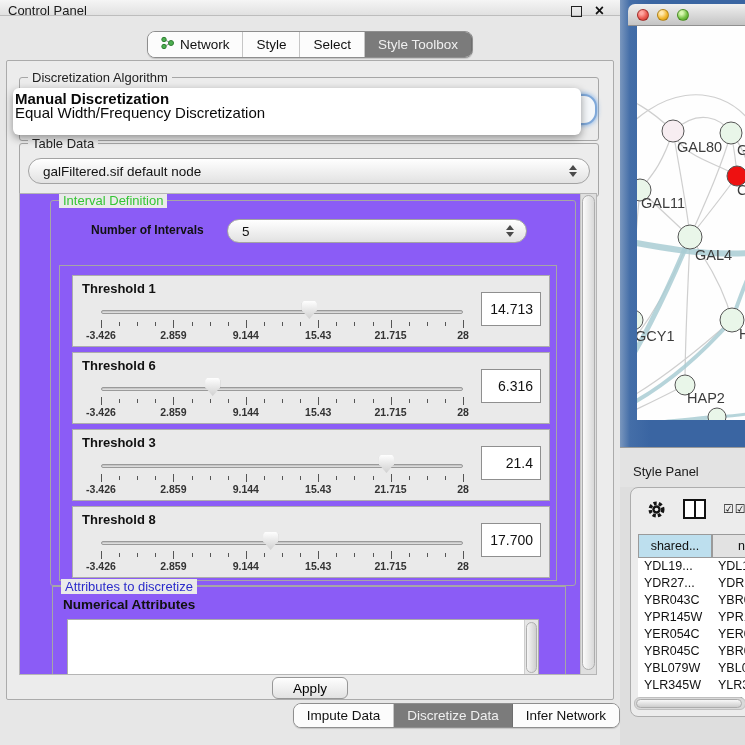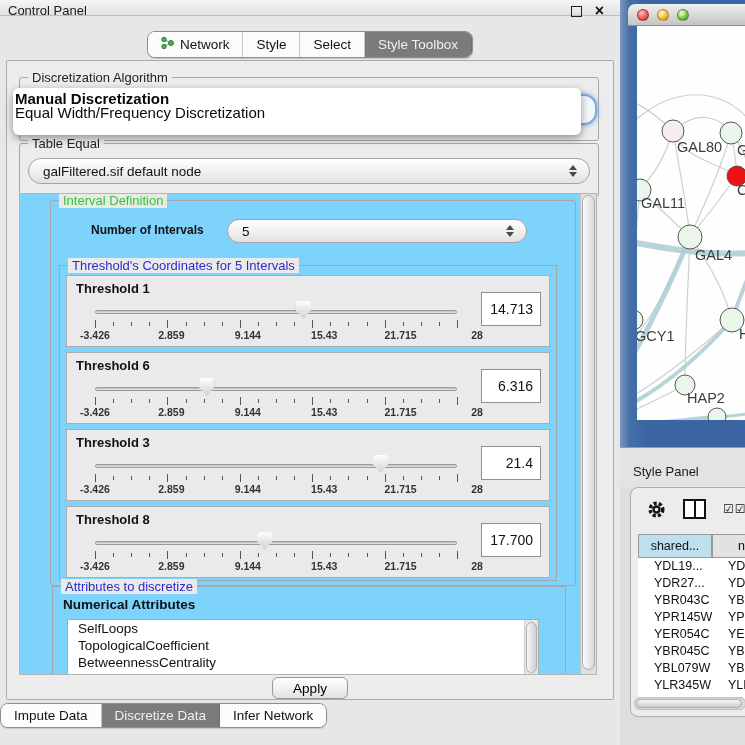--- a/index.html
+++ b/index.html
@@ -35,54 +35,54 @@
   .popup-opt{font-size:15px;color:#0A0A0A;height:14px;line-height:14px;padding-left:2px;white-space:nowrap;}
   .popup-opt.b{font-weight:bold;}
   .td-group{left:12px;top:82px;width:578px;height:52px;}
   .combo{border:1px solid #A3A3A3;border-radius:13px;background:linear-gradient(#FFFFFF,#E2E2E2);
     font-size:13.5px;color:#111;box-sizing:border-box;position:absolute;}
   .td-combo{left:8px;top:14px;right:8px;height:26px;line-height:25px;padding-left:14px;}
   .combo-arrows{position:absolute;right:12px;top:50%;transform:translateY(-50%);display:flex;flex-direction:column;gap:2px;}
   .arr-up{width:0;height:0;border-left:4px solid transparent;border-right:4px solid transparent;border-bottom:5px solid #4A4A4A;}
   .arr-dn{width:0;height:0;border-left:4px solid transparent;border-right:4px solid transparent;border-top:5px solid #4A4A4A;}
   .scrollpane{position:absolute;left:12px;top:132px;width:578px;height:482px;border:1px solid #B5B5B5;
-    background:#7dd3fc;overflow:hidden;box-sizing:border-box;}
+    background:#8b5cf6;overflow:hidden;box-sizing:border-box;}
   .vscroll{position:absolute;right:0;top:0;bottom:0;width:15px;background:#DFDFDF;border-left:1px solid #C5C5C5;}
   .vthumb{position:absolute;left:1px;right:1px;top:1px;height:99%;border-radius:7px;
     background:linear-gradient(to right,#FBFBFB,#D9D9D9);border:1px solid #ADADAD;box-sizing:border-box;}
   .interval-group{left:30px;top:6px;width:524px;height:384px;}
   .noi-label{position:absolute;left:40px;top:22px;font-weight:bold;font-size:12px;}
   .noi-combo{left:176px;top:18px;width:300px;height:24px;line-height:23px;padding-left:14px;border-radius:12px;}
   .thr-group{position:absolute;left:8px;top:64px;width:496px;height:314px;border:1px solid #A6A6A6;}
-  .thr-box{margin:5px 6px 0 6px;height:70px;border:1px solid #ADADAD;background:#EAEAEA;position:relative;}
+  .thr-box{margin:5px 6px 0 12px;height:70px;border:1px solid #ADADAD;background:#EAEAEA;position:relative;}
   .thr-box:first-child{margin-top:9px;}
   .thr-label{position:absolute;left:9px;top:5px;font-weight:bold;font-size:13px;}
   .slider{position:absolute;left:28px;top:22px;width:362px;height:46px;}
   .track{position:absolute;left:0;top:12px;width:100%;height:4px;border-radius:2px;
     background:linear-gradient(#BDBDBD,#E6E6E6);border:1px solid #9A9A9A;box-sizing:border-box;}
   .thumb{position:absolute;top:3px;width:15px;height:18px;background:linear-gradient(#FEFEFE,#D0D0D0);
     clip-path:polygon(12% 0,88% 0,100% 14%,100% 52%,50% 100%,0 52%,0 14%);filter:drop-shadow(0 0 1px #6F6F6F);}
   .ticks{position:absolute;left:0;top:22px;width:100%;height:8px;}
   .tick{position:absolute;top:2px;width:1px;height:4px;background:#555;}
   .tick.major{top:0;height:8px;}
-  .ticklabels{position:absolute;left:0;top:31px;width:100%;height:12px;font-size:10.5px;font-weight:bold;color:#333;padding-left:20px;}
+  .ticklabels{position:absolute;left:0;top:31px;width:100%;height:12px;font-size:10.5px;font-weight:bold;color:#333;}
   .ticklabels span{position:absolute;transform:translateX(-50%);white-space:nowrap;}
   .thr-value{position:absolute;right:8px;top:16px;width:60px;height:34px;background:#FFF;border:1px solid #8F8F8F;
     font-size:14px;line-height:32px;text-align:right;padding-right:7px;box-sizing:border-box;}
   .attr-group{left:32px;top:392px;width:512px;height:120px;border:1px solid #A6A6A6;position:absolute;}
   .attr-sub{position:absolute;left:10px;top:10px;font-weight:bold;font-size:13.5px;}
   .attr-listwrap{position:absolute;left:14px;top:32px;width:470px;height:82px;background:#FFF;border:1px solid #ABABAB;overflow:hidden;}
   .attr-item{font-size:13.5px;line-height:17px;padding-left:10px;white-space:nowrap;}
   .attr-vscroll{position:absolute;right:0;top:0;bottom:0;width:13px;background:#E6E6E6;border-left:1px solid #CFCFCF;}
   .attr-vthumb{position:absolute;left:1px;right:1px;top:2px;height:62%;border-radius:6px;
     background:linear-gradient(to right,#F6F6F6,#CFCFCF);border:1px solid #AFAFAF;box-sizing:border-box;}
   .apply-btn{position:absolute;left:50%;top:616px;transform:translateX(-50%);width:76px;height:22px;
     border:1px solid #979797;border-radius:6px;background:linear-gradient(#FEFEFE,#E2E2E2);
     font-size:13.5px;text-align:center;line-height:20px;box-sizing:border-box;}
-  .bottom-tabbar{position:absolute;left:0;top:703px;width:620px;display:flex;justify-content:flex-start;}
+  .bottom-tabbar{position:absolute;left:0;top:703px;width:620px;display:flex;justify-content:flex-end;}
   
   .net-window{position:absolute;left:620px;top:0;width:125px;height:447px;
     background:linear-gradient(to right,#7A97BE 0px,#446EA8 10px,#3A65A2 30px);}
   .net-titlebar{position:absolute;left:8px;top:4px;right:0;height:22px;background:linear-gradient(#F0F0F0,#C4C4C4);
     border-radius:7px 0 0 0;border-bottom:1px solid #909090;display:flex;align-items:center;padding-left:9px;gap:8px;box-sizing:border-box;}
   .tl{width:12px;height:12px;border-radius:50%;box-sizing:border-box;}
   .tl.red{background:radial-gradient(circle at 35% 30%,#FFA6A0 15%,#E8544C 60%,#C03830);border:1px solid rgba(120,20,20,.6);}
   .tl.yellow{background:radial-gradient(circle at 35% 30%,#FFE9B0 15%,#F0B428 60%,#C78D12);border:1px solid rgba(140,100,10,.6);}
   .tl.green{background:radial-gradient(circle at 35% 30%,#D8F7B0 15%,#6FBE3E 60%,#4E9A28);border:1px solid rgba(50,110,20,.6);}
   .net-canvas{position:absolute;left:17px;top:26px;right:0;bottom:27px;background:#FEFEFE;overflow:hidden;}
@@ -94,21 +94,21 @@
   .tp-window{position:absolute;left:630px;top:487px;width:120px;height:230px;background:#ECECEC;
     border:1px solid #ADADAD;border-radius:8px 0 0 8px;box-sizing:border-box;}
   .tp-toolbar{position:absolute;left:0;top:0;width:100%;height:42px;display:flex;align-items:center;gap:17px;
     padding-left:16px;box-sizing:border-box;}
   .colicon{width:19px;height:16px;border:2px solid #111;background:#FFF;position:relative;}
   .colicon::after{content:'';position:absolute;left:50%;top:0;bottom:0;width:2px;margin-left:-1px;background:#111;}
   .checks{font-size:12px;letter-spacing:1px;color:#111;}
   .tp-table{position:absolute;left:7px;top:46px;width:150px;height:168px;overflow:hidden;font-size:12.5px;}
   .tp-row{display:flex;height:17px;line-height:17px;background:#FFF;}
   .tp-row.tp-head{height:24px;line-height:22px;background:none;}
-  .tp-cell{width:66px;padding-left:16px;box-sizing:border-box;overflow:hidden;white-space:nowrap;}
+  .tp-cell{width:66px;padding-left:6px;box-sizing:border-box;overflow:hidden;white-space:nowrap;}
   .tp-cell:first-child{width:74px;}
   .tp-head .tp-cell{border:1px solid #9A9A9A;background:#E2E2E2;text-align:center;padding-left:0;}
   .tp-head .tp-cell.selcol{background:#BDDFEE;}
   .hscroll{position:absolute;left:3px;right:3px;bottom:6px;height:11px;border-radius:6px;background:#D9D9D9;border:1px solid #BFBFBF;}
   .hthumb{position:absolute;left:1px;top:1px;bottom:1px;width:96%;border-radius:5px;
     background:linear-gradient(#F8F8F8,#CDCDCD);border:1px solid #ACACAC;box-sizing:border-box;}
 </style>
 </head>
 <body>
 
@@ -154,21 +154,21 @@
       </div>
 
       <div class="focus-ring"></div>
 
       <div class="popup">
         <div class="popup-opt b">Manual Discretization</div>
         <div class="popup-opt">Equal Width/Frequency Discretization</div>
       </div>
 
       <div class="group td-group">
-        <span class="group-title">Table Equal</span>
+        <span class="group-title">Table Data</span>
         <div class="combo td-combo">
           <span>galFiltered.sif default node</span>
           <span class="combo-arrows">
             <span class="arr-up"></span>
               <span class="arr-dn"></span>
           </span>
         </div>
       </div>
 
       <div class="scrollpane in-scroll">
@@ -179,21 +179,20 @@
           <span class="noi-label">Number of Intervals</span>
           <div class="combo noi-combo">
             <span>5</span>
             <span class="combo-arrows">
               <span class="arr-up"></span>
                 <span class="arr-dn"></span>
             </span>
           </div>
 
           <div class="thr-group">
-            <span class="group-title gtitle-blue">Threshold's Coordinates for 5 Intervals</span>
             <div id="thresholds">
                 <div class="thr-box">
                   <div class="thr-label">Threshold 1</div>
                   <div class="slider">
                     <div class="track"></div>
                     <div class="thumb" style="left: calc(57.7% - 8px);"></div>
                     <div class="ticks">
                       <span class="tick major" style="left: 0%;"></span>
                       <span class="tick" style="left: 5%;"></span>
                       <span class="tick" style="left: 10%;"></span>
@@ -345,25 +344,20 @@
                   <div class="thr-value">17.700</div>
                 </div>
               </div>
           </div>
         </div>
 
         <div class="attr-group">
           <span class="group-title gtitle-blue">Attributes to discretize</span>
           <span class="attr-sub">Numerical Attributes</span>
           <div class="attr-listwrap">
-            <div id="attr-list">
-                <div class="attr-item">SelfLoops</div>
-                <div class="attr-item">TopologicalCoefficient</div>
-                <div class="attr-item">BetweennessCentrality</div>
-              </div>
             <div class="attr-vscroll">
               <div class="attr-vthumb"></div>
             </div>
           </div>
         </div>
 
         <div class="vscroll">
           <div class="vthumb"></div>
         </div>
       </div>

